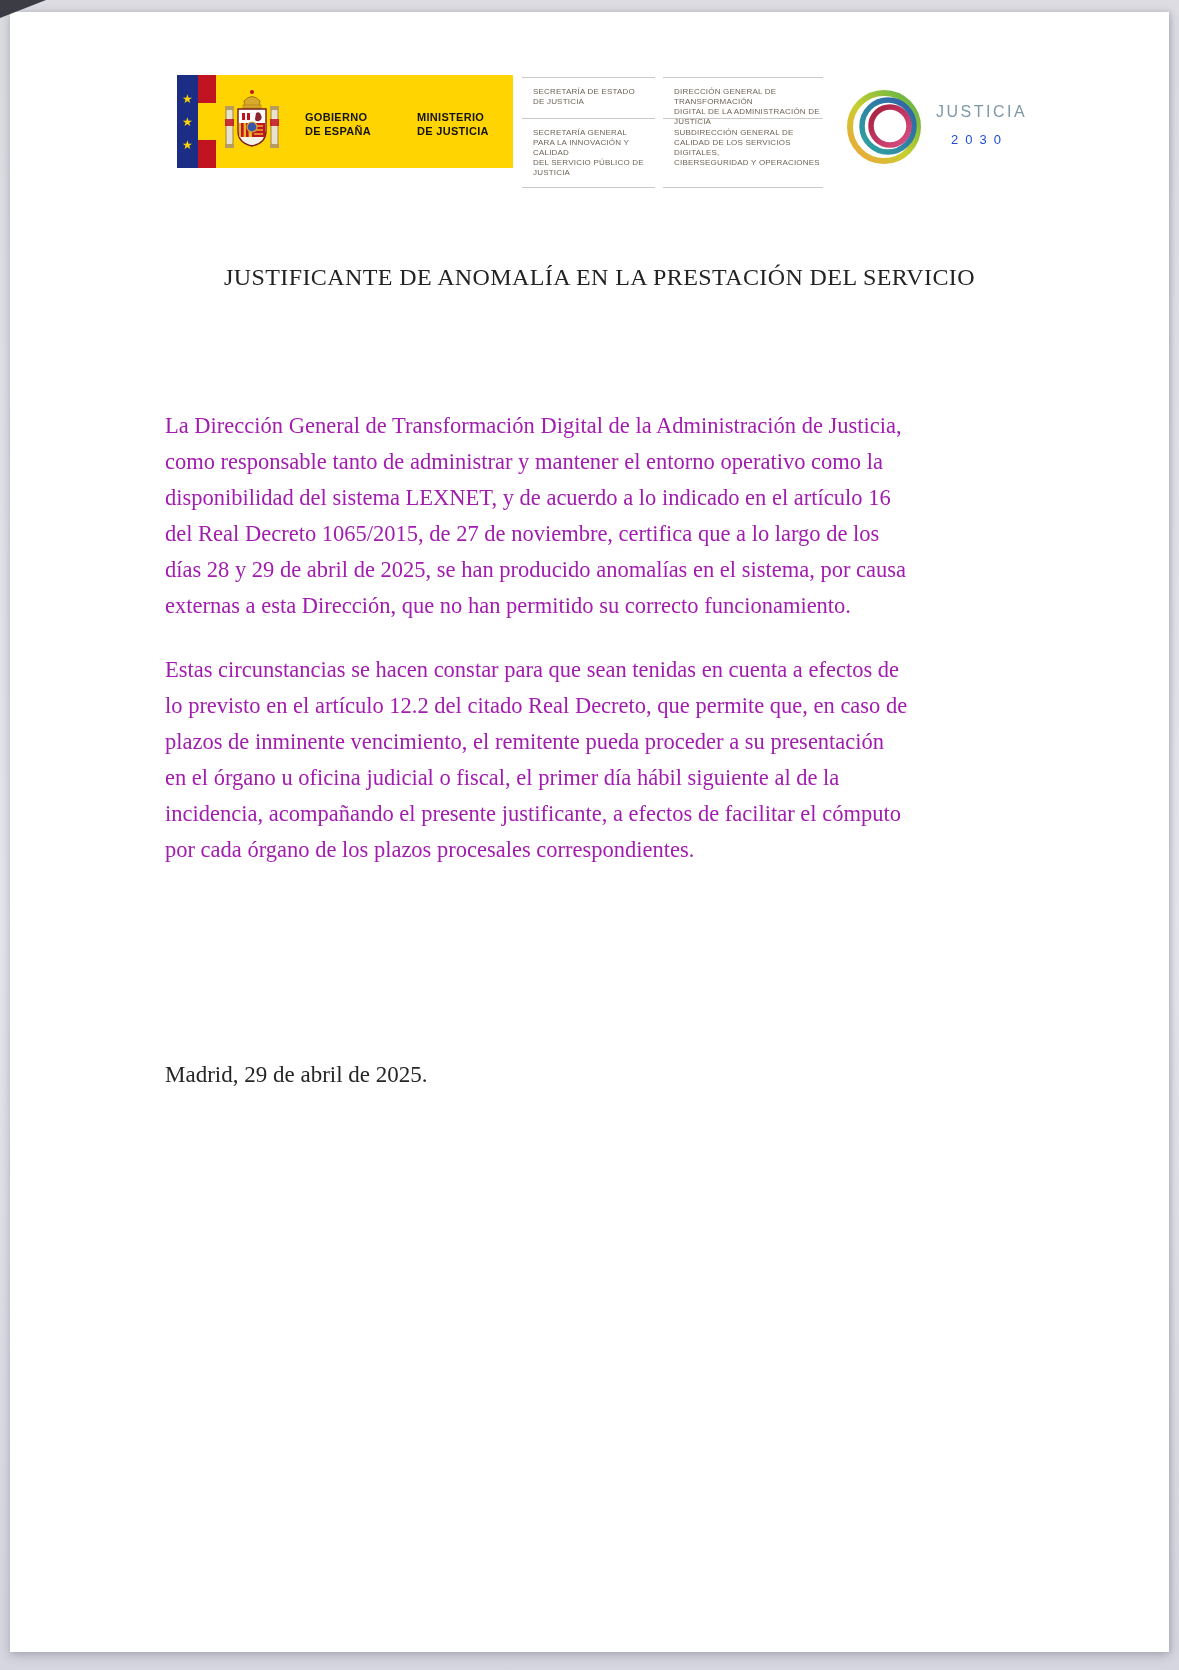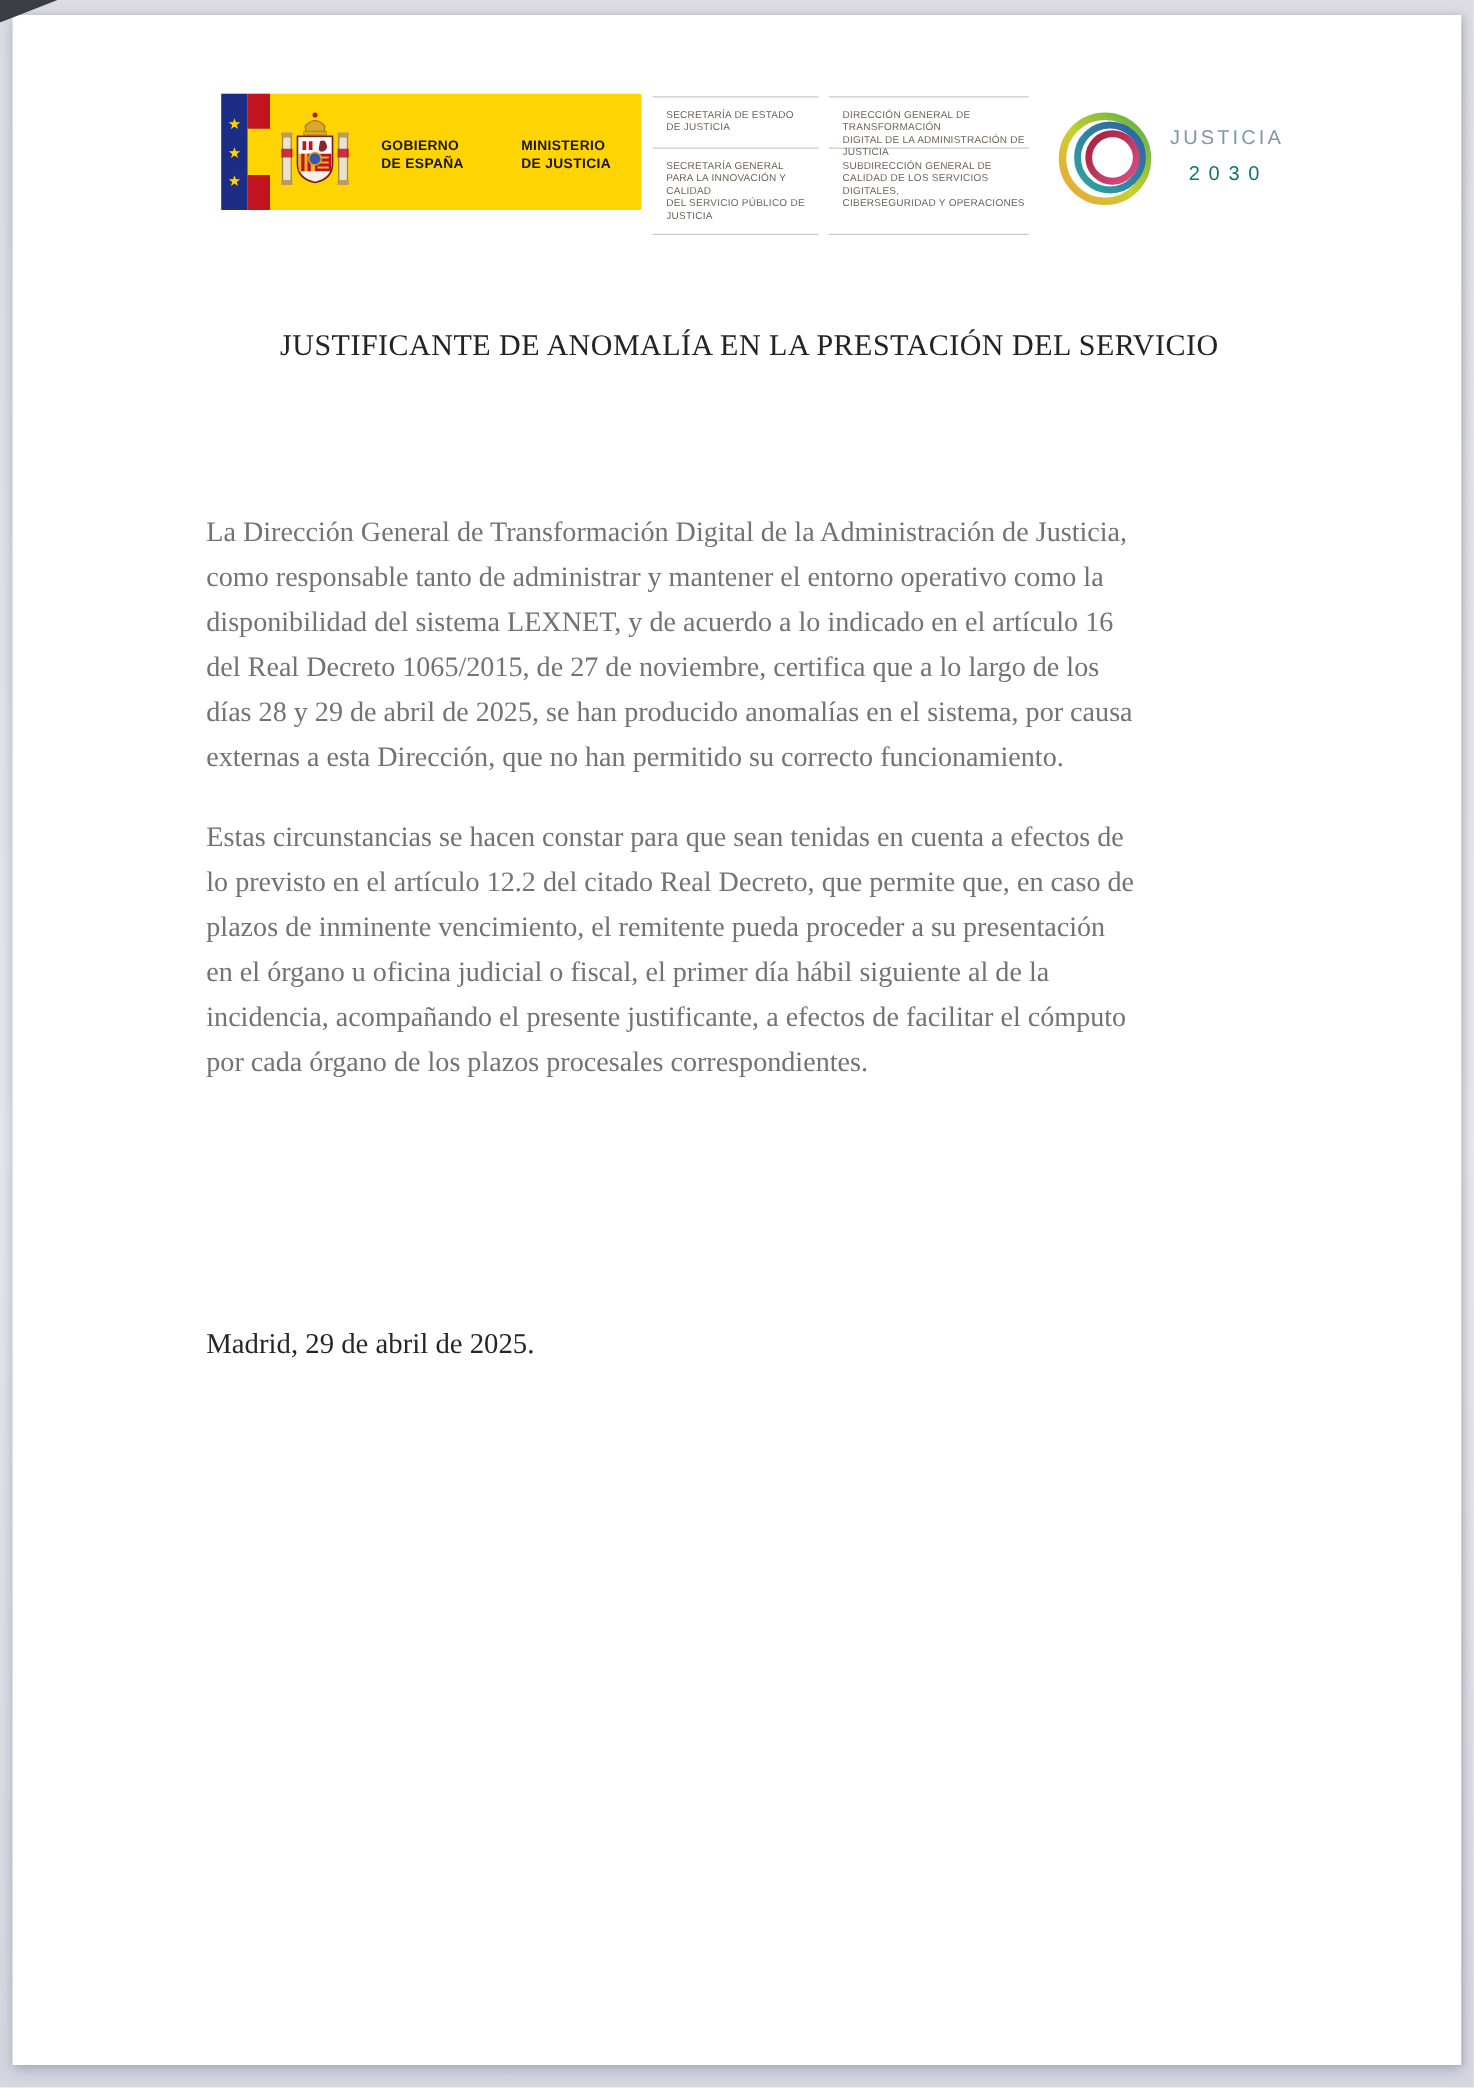--- a/index.html
+++ b/index.html
@@ -48,27 +48,27 @@
     font-size:8px;line-height:10px;letter-spacing:.2px;color:var(--dept-text);
   }
   .dept-box .cell{white-space:pre-line;padding:9px 0 0 11px;}
   .dept-box .cell.first{height:41px;border-bottom:1px solid var(--rule-gray);}
   .dept-left{left:512px;width:133px;}
   .dept-right{left:653px;width:160px;}
   .j2030{position:absolute;left:836px;top:74px;display:flex;align-items:center;}
   .j2030-text{margin-left:8px;margin-top:-4px;
     font-family:"Liberation Sans","DejaVu Sans",sans-serif;color:var(--j2030-text);}
   .j2030-word{font-size:16px;letter-spacing:2.5px;font-weight:500;}
-  .j2030-year{font-size:16px;letter-spacing:7px;margin-left:15px;margin-top:11px;color:#0f766e;}
+  .j2030-year{font-size:13px;letter-spacing:7px;margin-left:15px;margin-top:11px;color:#1d4ed8;}
   
   .doc-title{
     position:absolute;top:252px;left:20px;width:1139px;text-align:center;
     font-size:24px;font-weight:normal;letter-spacing:.4px;color:var(--ink);
   }
-  .body-text{position:absolute;left:155px;top:396px;color:#737373;}
+  .body-text{position:absolute;left:155px;top:396px;color:#a21caf;}
   .body-text p{white-space:pre;font-size:22.5px;line-height:36px;}
   .body-text p + p{margin-top:28px;}
   .dateline{
     position:absolute;left:155px;top:1050px;width:780px;text-align:left;
     font-size:23px;color:#262626;
   }
 </style>
 </head>
 <body>
 

